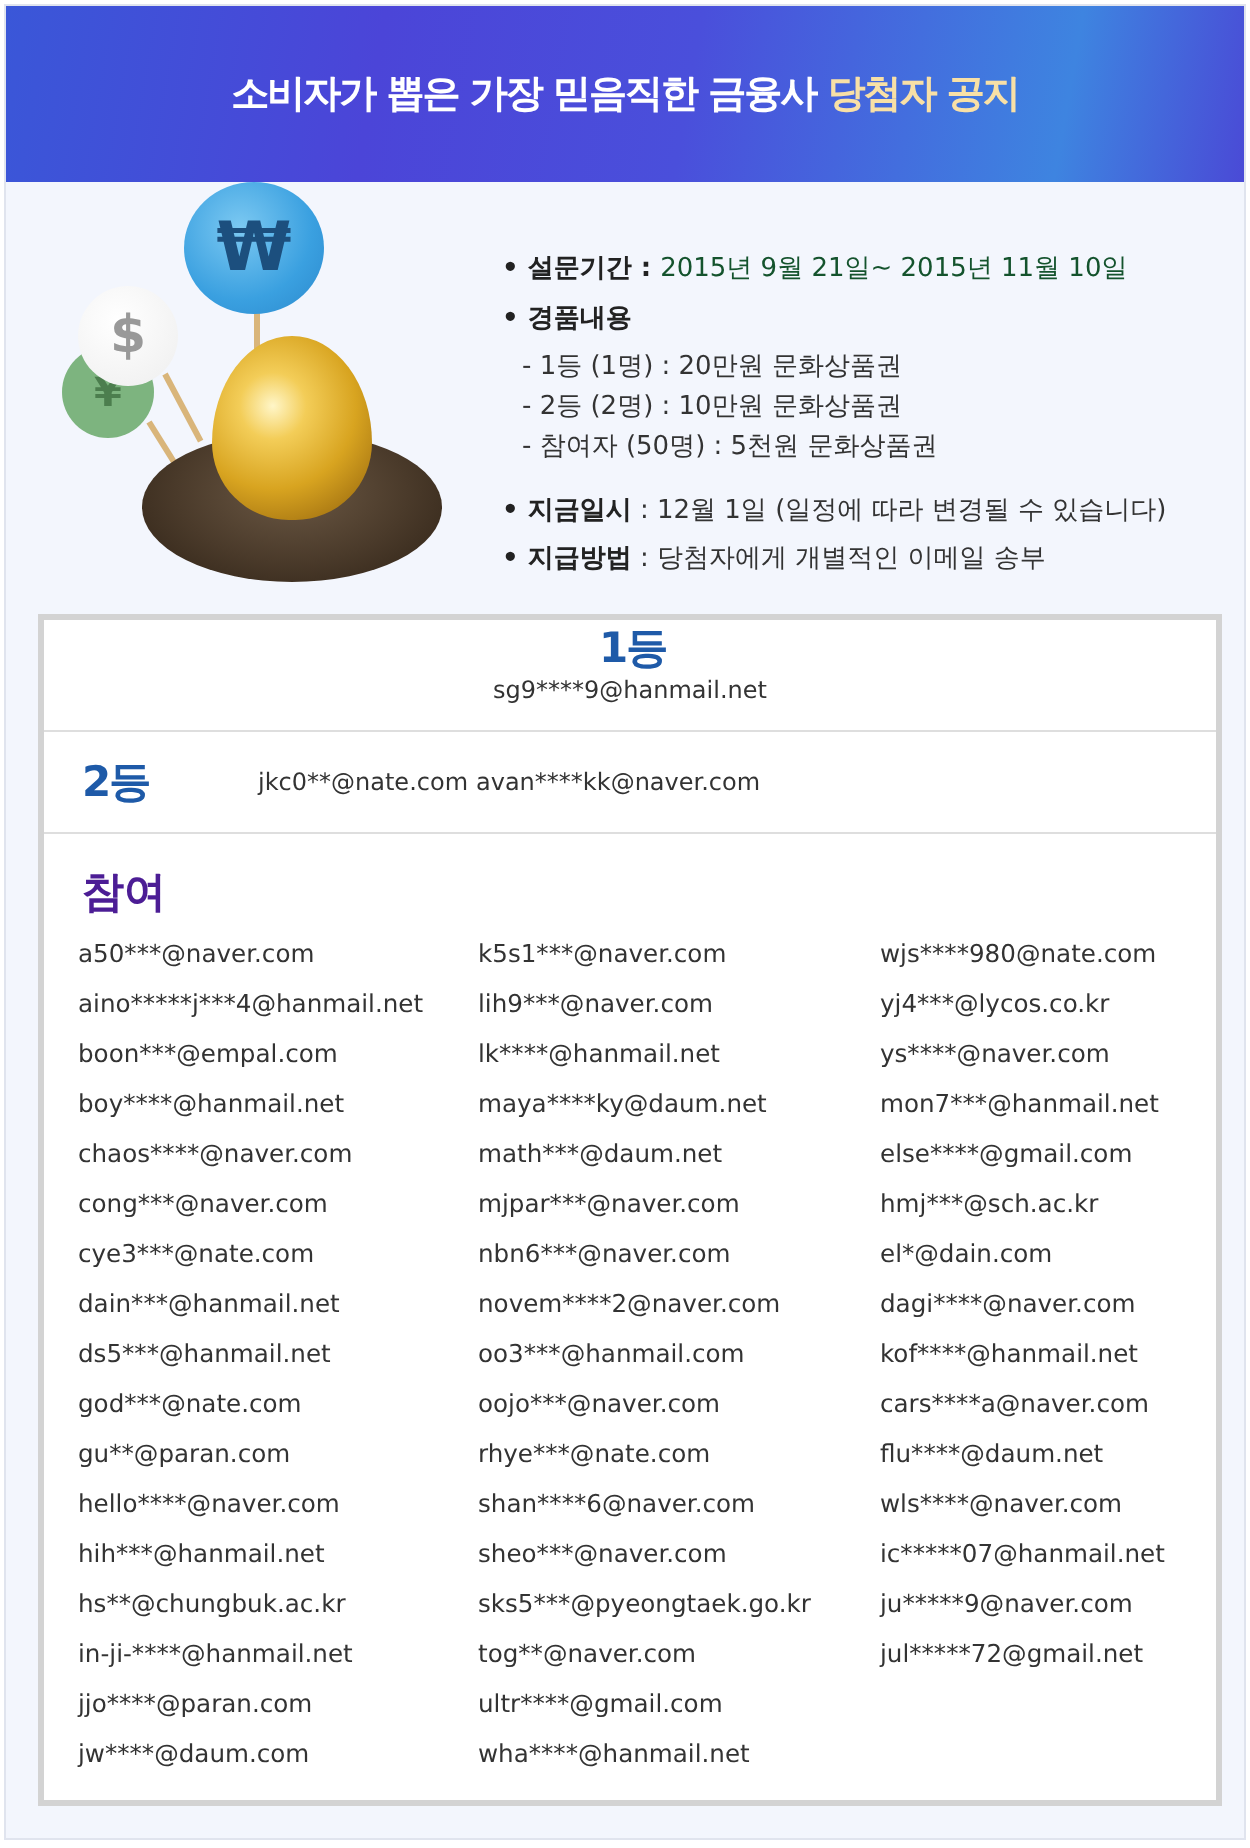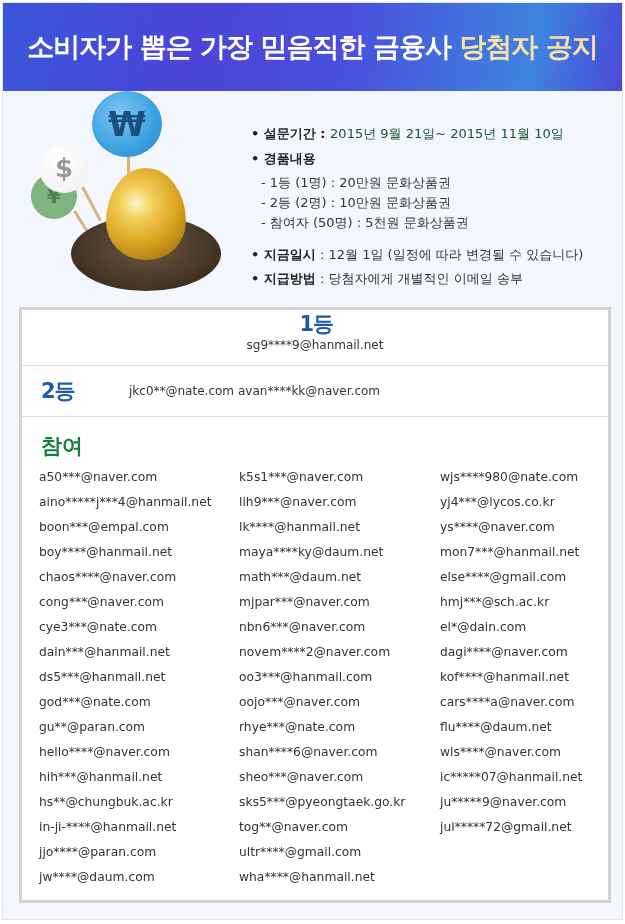--- a/index.html
+++ b/index.html
@@ -9,21 +9,21 @@
     .page {
       position: absolute; left: 2px; top: 2px; width: 621px; height: 918px;
       background: #f3f6fd; border: 1px solid #e0e4ee;
     }
     .banner {
       position: absolute; left: 0; top: 0; width: 619px; height: 88px;
       background: linear-gradient(100deg, #3a57d8 0%, #4b45d8 30%, #4a4fdb 55%, #3e84e0 85%, #4a4ad6 100%);
       display: flex; align-items: center; justify-content: center;
     }
     .banner-title {
-      font-size: 27px; font-weight: bold; color: #ffffff; letter-spacing: -1px;
+      font-size: 19px; font-weight: bold; color: #ffffff; letter-spacing: -1px;
       font-family: "DejaVu Sans", sans-serif;
     }
     .banner-title .hl { color: #f8e0a6; }
 
     
     .illust { position: absolute; left: 20px; top: 88px; width: 220px; height: 210px; }
     .coin { position: absolute; border-radius: 50%; display: flex; align-items: center; justify-content: center; font-weight: bold; }
     .coin-won { left: 69px; top: 0px; width: 70px; height: 66px;
       background: radial-gradient(circle at 40% 35%, #7cc9f2, #3aa0e0 60%, #2b88cc);
       color: #1c4f7e; font-size: 34px; }
@@ -59,21 +59,21 @@
       background: #ffffff; border: 3px solid #d3d3d3;
     }
     .rank-row { position: absolute; left: 0; width: 586px; border-bottom: 1px solid #dedede; display: flex; align-items: center; }
     .rank-1 { top: 0; height: 56px; flex-direction: column; }
     .rank-2 { top: 56px; height: 51px; gap: 35px; }
     .rank-label { font-size: 21px; font-weight: bold; color: #1e5aa8; margin-left: 19px; width: 50px; letter-spacing: -1px; }
     .rank-email { font-size: 12px; color: #333; }
     .rank-2 .rank-email.second { position: absolute; left: 216px; }
     .rank-2 .rank-email.first { margin-left: 3px; }
 
-    .part-title { position: absolute; left: 19px; top: 122px; font-size: 21px; font-weight: bold; color: #15803d; }
+    .part-title { position: absolute; left: 19px; top: 122px; font-size: 21px; font-weight: bold; color: #4c1d95; }
     .part-list { position: absolute; left: 17px; top: 155px; }
     .part-col { position: absolute; top: 0; }
     .part-item { height: 25px; line-height: 25px; font-size: 12.3px; color: #333; white-space: nowrap; }
   </style>
 </head>
 <body>
 
 <div class="page">
 
   <div class="banner">

